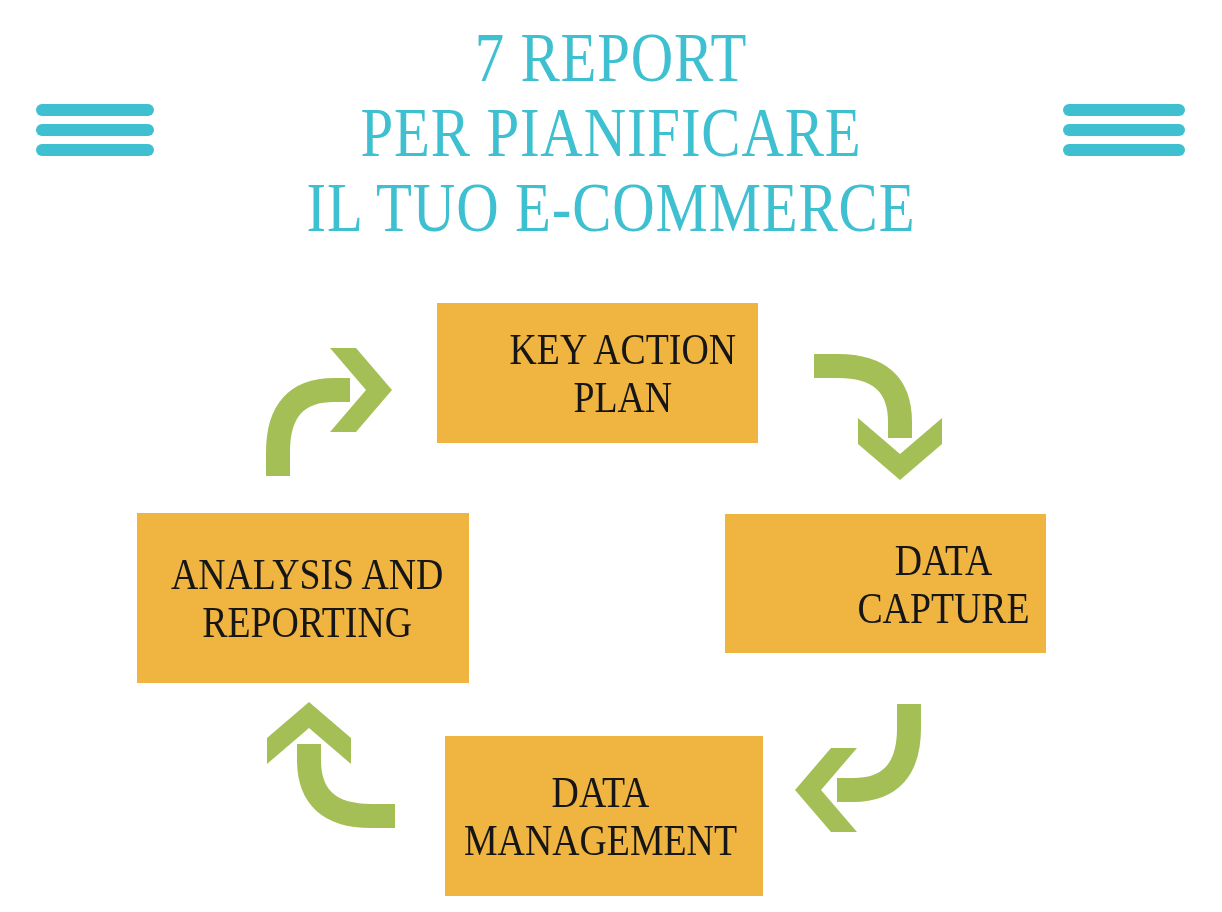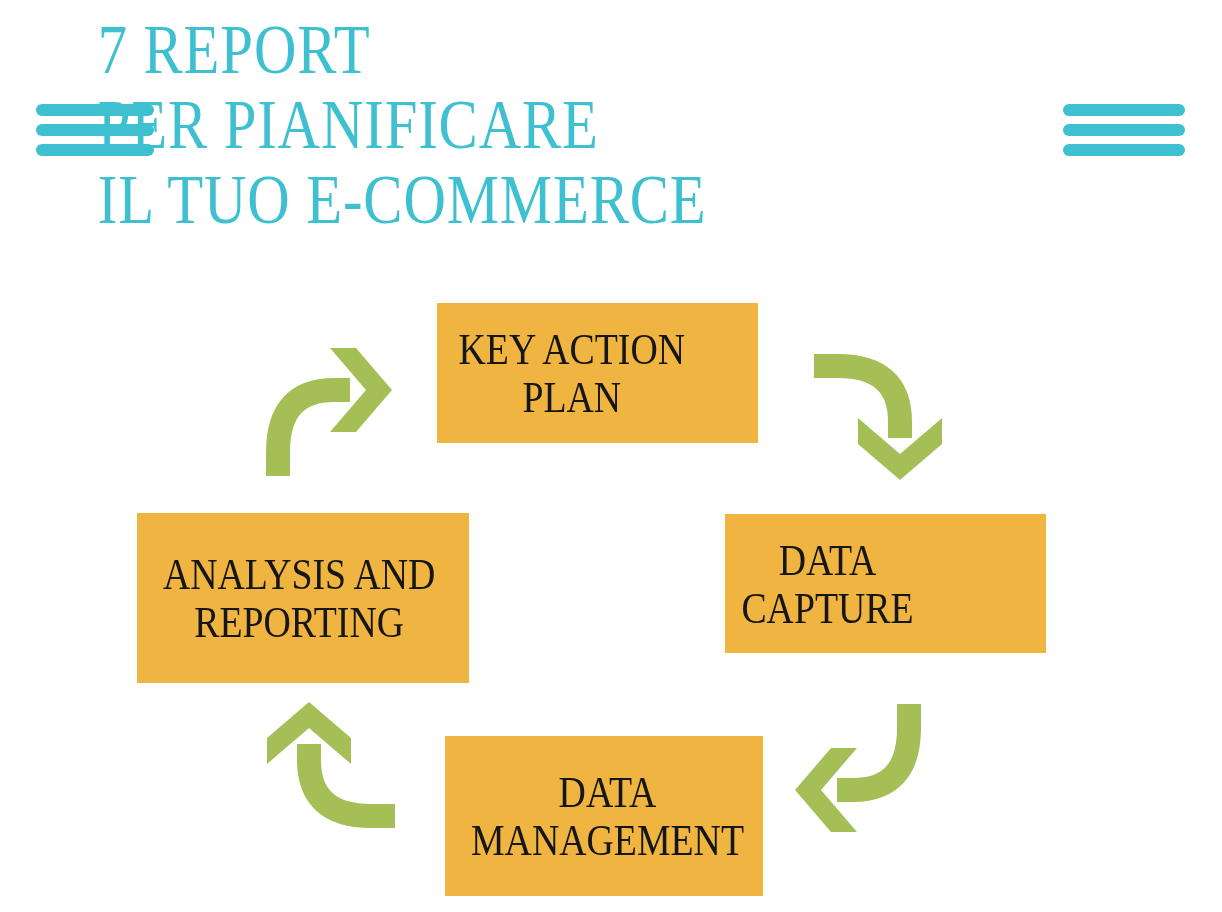--- a/index.html
+++ b/index.html
@@ -16,22 +16,22 @@
     width: 1222px;
     height: 912px;
     background: var(--background);
     overflow: hidden;
     font-family: "Liberation Serif", "DejaVu Serif", serif;
   }
 
   
   .title {
     position: absolute;
-    left: 0; right: 0; top: 12px;
-    text-align: left;
+    left: 0; right: 0; top: 20px;
+    text-align: center;
     color: var(--teal);
   }
   .title-line {
     font-size: 70px;
     line-height: 75px;
     font-weight: normal;
     white-space: nowrap;
     transform: scaleX(0.84);
     transform-origin: 50% 50%;
     letter-spacing: 1px;
@@ -48,21 +48,21 @@
   .lines-icon .bar:last-child { margin-bottom: 0; }
   .lines-left  { left: 36px;  width: 118px; }
   .lines-right { left: 1063px; width: 122px; }
 
   
   .node {
     position: absolute;
     background: var(--yellow);
     display: flex;
     align-items: center;
-    justify-content: flex-start;
+    justify-content: flex-end;
   }
   .node-label {
     text-align: center;
     color: var(--label);
     font-size: 45px;
     line-height: 48px;
     transform: scaleX(0.84);
     transform-origin: 50% 50%;
     white-space: nowrap;
   }

